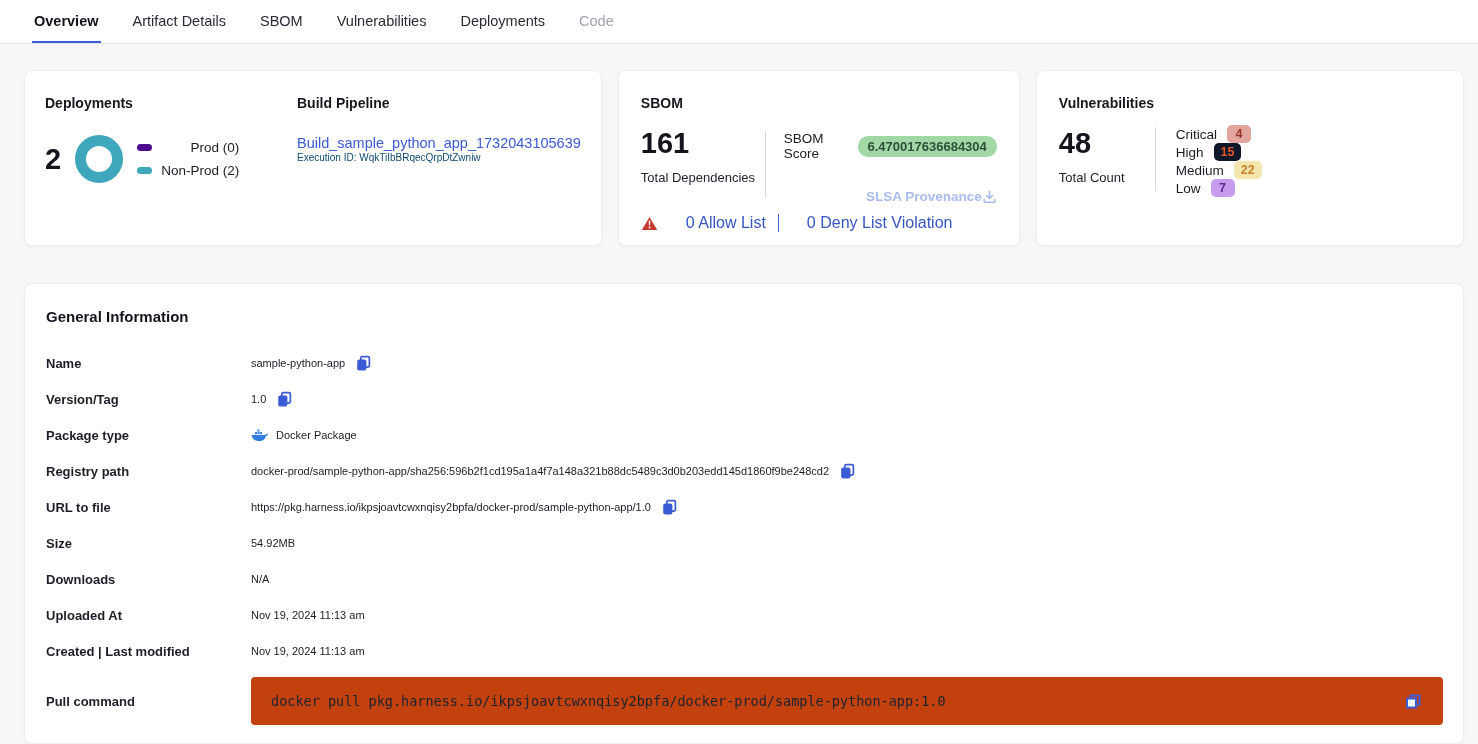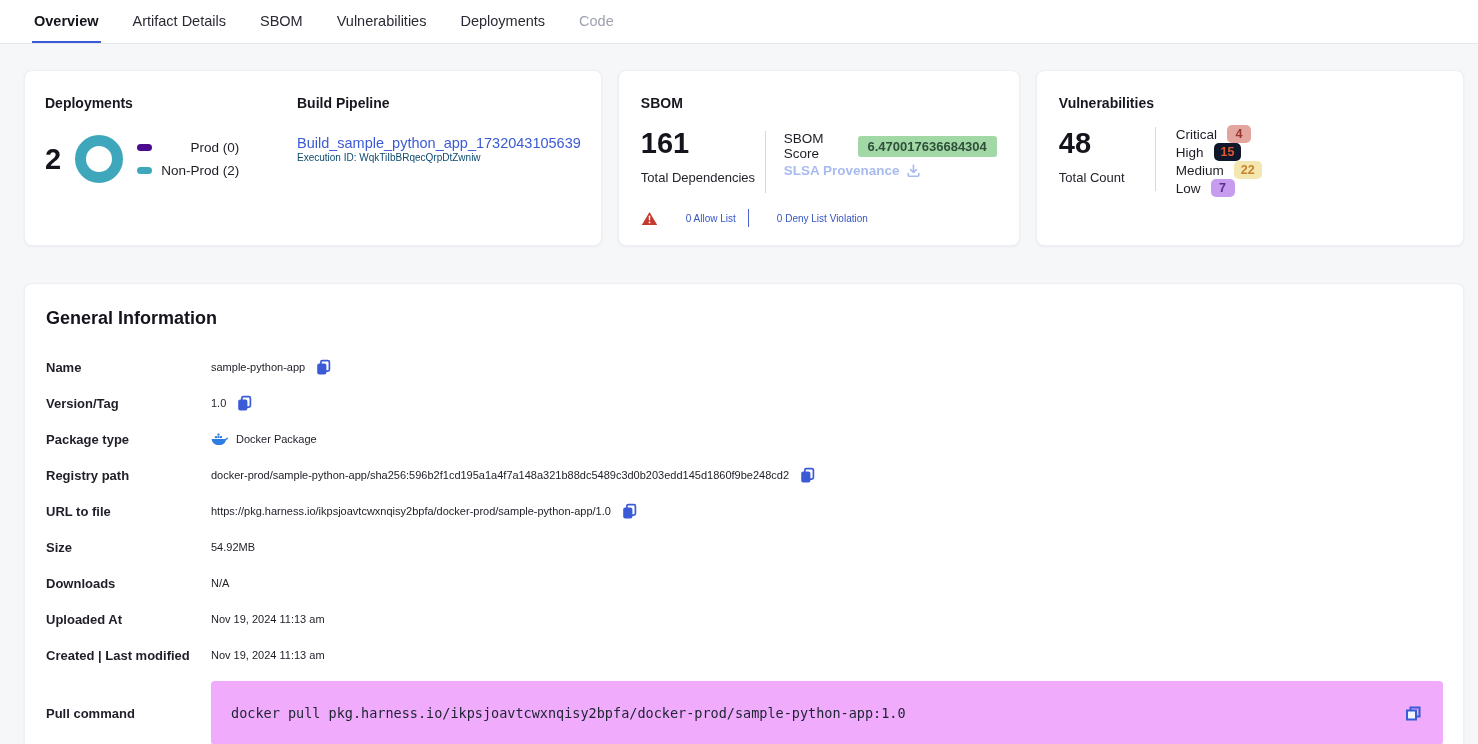--- a/index.html
+++ b/index.html
@@ -59,56 +59,56 @@
   .swatch-prod { background:#4c0b8f; }
   .swatch-nonprod { background:#3fa7bb; }
   .pipeline-col { padding-top:0; }
   .pipeline-link { display:block; margin-top:24px; font-size:14.5px; color:#3b5bd6; text-decoration:none; cursor:pointer; }
   .exec-id { margin-top:1px; font-size:10px; color:#0c4a6e; }
   
   .sbom-mid { display:flex; margin-top:18px; flex:1; }
   .sbom-left { width:124px; }
   .sbom-left .sub { margin-top:12px; font-size:13px; color:#24242e; }
   .vdivider { width:1px; background:#d8d9e0; margin:2px 0 6px; }
-  .sbom-right { flex:1; padding-left:18px; display:flex; flex-direction:column; align-items:flex-start; }
+  .sbom-right { flex:1; padding-left:18px; display:flex; flex-direction:column; align-items:flex-end; }
   .score-row { display:flex; align-items:center; gap:8px; margin-top:2px; }
   .score-label { font-size:13.5px; color:#1d1d26; }
   .score-pill {
     background:#a2d8a6; color:#2f4f3a; font-weight:600;
-    font-size:13px; padding:3px 10px; border-radius:3px;
-  }
-  .slsa-row { display:flex; align-items:center; gap:6px; margin-top:2px; cursor:pointer; }
+    font-size:13px; padding:3px 10px; border-radius:10px;
+  }
+  .slsa-row { display:flex; align-items:center; margin-top:28px; cursor:pointer; }
   .slsa-label { color:#a8bbef; font-weight:700; font-size:13.5px; }
   .sbom-bottom { display:flex; align-items:center; gap:12px; margin-top:10px; }
-  .blue-link { color:#3655c4; font-size:10px; text-decoration:none; cursor:pointer;padding-left:16px; }
+  .blue-link { color:#3655c4; font-size:16px; text-decoration:none; cursor:pointer;padding-left:16px; }
   .vbar { width:1px; height:18px; background:#4a63cc; }
   .warn-icon { display:flex; }
   
   .vuln-body { display:flex; margin-top:14px; }
   .vuln-left { width:96px; padding-top:4px; }
   .vuln-left .sub { margin-top:12px; font-size:13px; color:#24242e; }
   .sev-list { list-style:none; padding-left:20px; display:flex; flex-direction:column; }
   .sev-list li { display:flex; align-items:center; gap:10px; font-size:13.5px; }
   .sev-pill { min-width:24px; text-align:center; padding:2px 7px; border-radius:5px; font-size:12.5px; font-weight:600; }
   .sev-critical { background:#e3a69e; color:#99322a; }
   .sev-high     { background:#0f172a; color:#e0582b; }
   .sev-medium   { background:#f3e6ae; color:#c8832c; }
   .sev-low      { background:#c79bee; color:#5b2b92; }
   
   .info-card { margin-top:37px; width:1440px; padding:24px 20px 18px 21px; }
-  .info-title { font-size:18px; font-weight:700; color:#14141c; }
+  .info-title { font-size:15px; font-weight:700; color:#14141c; }
   .info-rows { margin-top:20px; }
-  .info-row { display:flex; align-items:center; min-height:36px; }
+  .info-row { display:flex; align-items:center; min-height:36px;gap:40px; }
   .info-label { width:165px; font-weight:700; font-size:13px; color:#1e1e28; flex:0 0 165px; }
   .info-value { font-size:11px; color:#1d1d26; display:flex; align-items:center; gap:8px; }
   .copy-btn { display:inline-flex; cursor:pointer; margin-left:2px; }
   .pkg-icon { display:inline-flex; margin-right:0; }
   .pull-row { align-items:center; margin-top:8px; }
   .codebox {
-    flex:1; background:#f0abfc; border-radius:4px; height:64px;
+    flex:1; background:#c2410c; border-radius:4px; height:48px;
     display:flex; align-items:center; padding:0 20px;
     font-family:"DejaVu Sans Mono","Liberation Mono",monospace;
     font-size:13.5px; color:#1b2430;
   }
   .codebox .cmd { flex:1; }
 </style>
 </head>
 <body>
 
 <nav class="tabbar">

